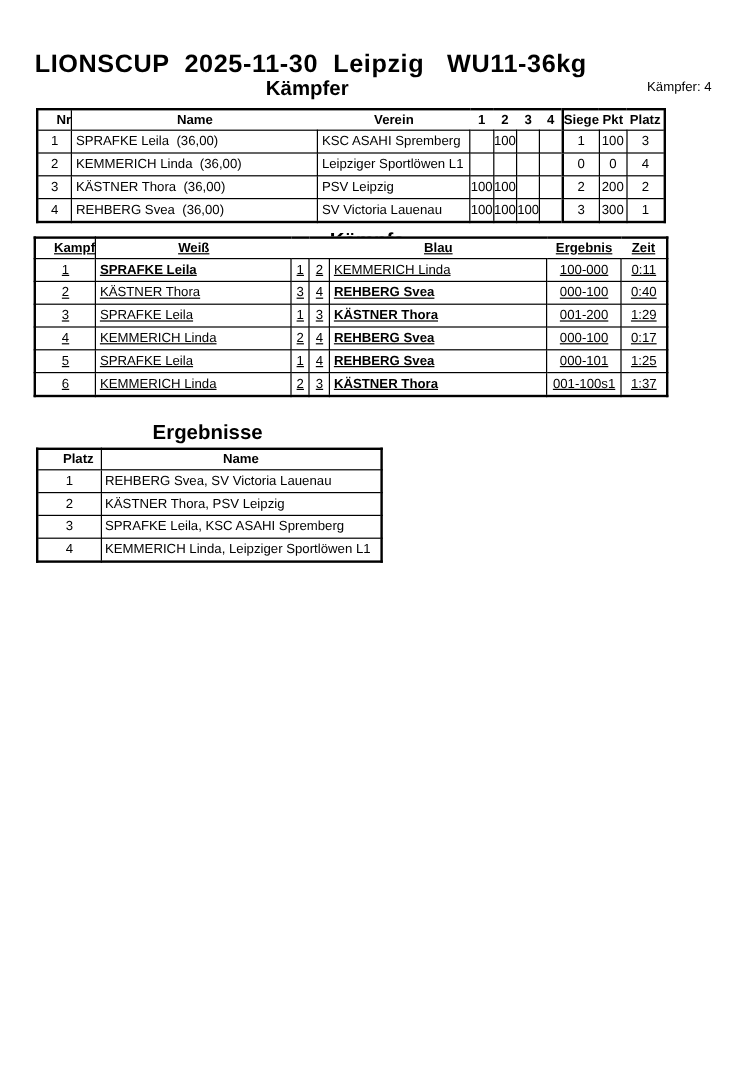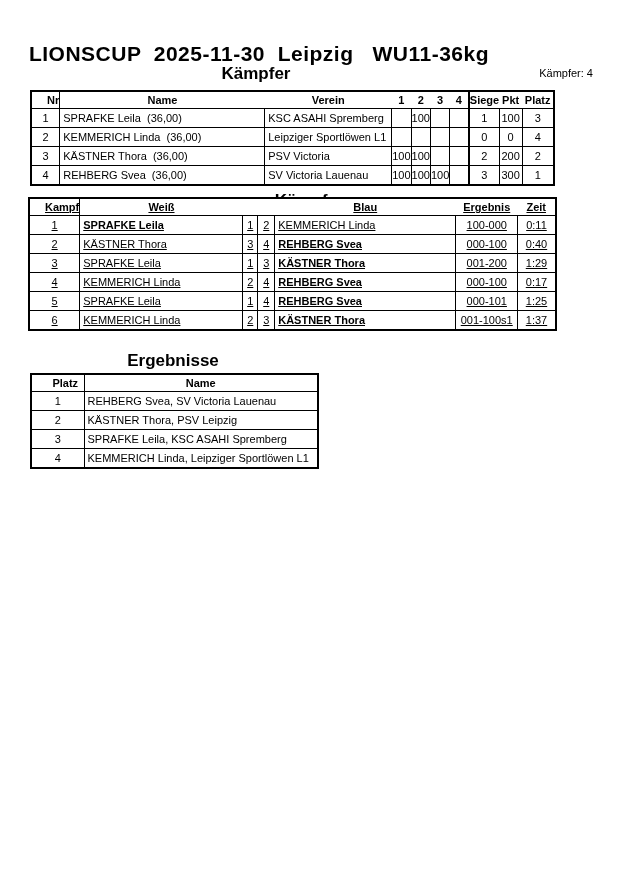--- a/index.html
+++ b/index.html
@@ -95,21 +95,21 @@
       <td></td>
       <td></td>
       <td></td>
       <td class="thick-l">0</td>
       <td>0</td>
       <td>4</td>
     </tr>
     <tr>
       <td>3</td>
       <td class="al">KÄSTNER Thora  (36,00)</td>
-      <td class="al">PSV Victoria</td>
+      <td class="al">PSV Leipzig</td>
       <td>100</td>
       <td>100</td>
       <td></td>
       <td></td>
       <td class="thick-l">2</td>
       <td>200</td>
       <td>2</td>
     </tr>
     <tr>
       <td>4</td>

